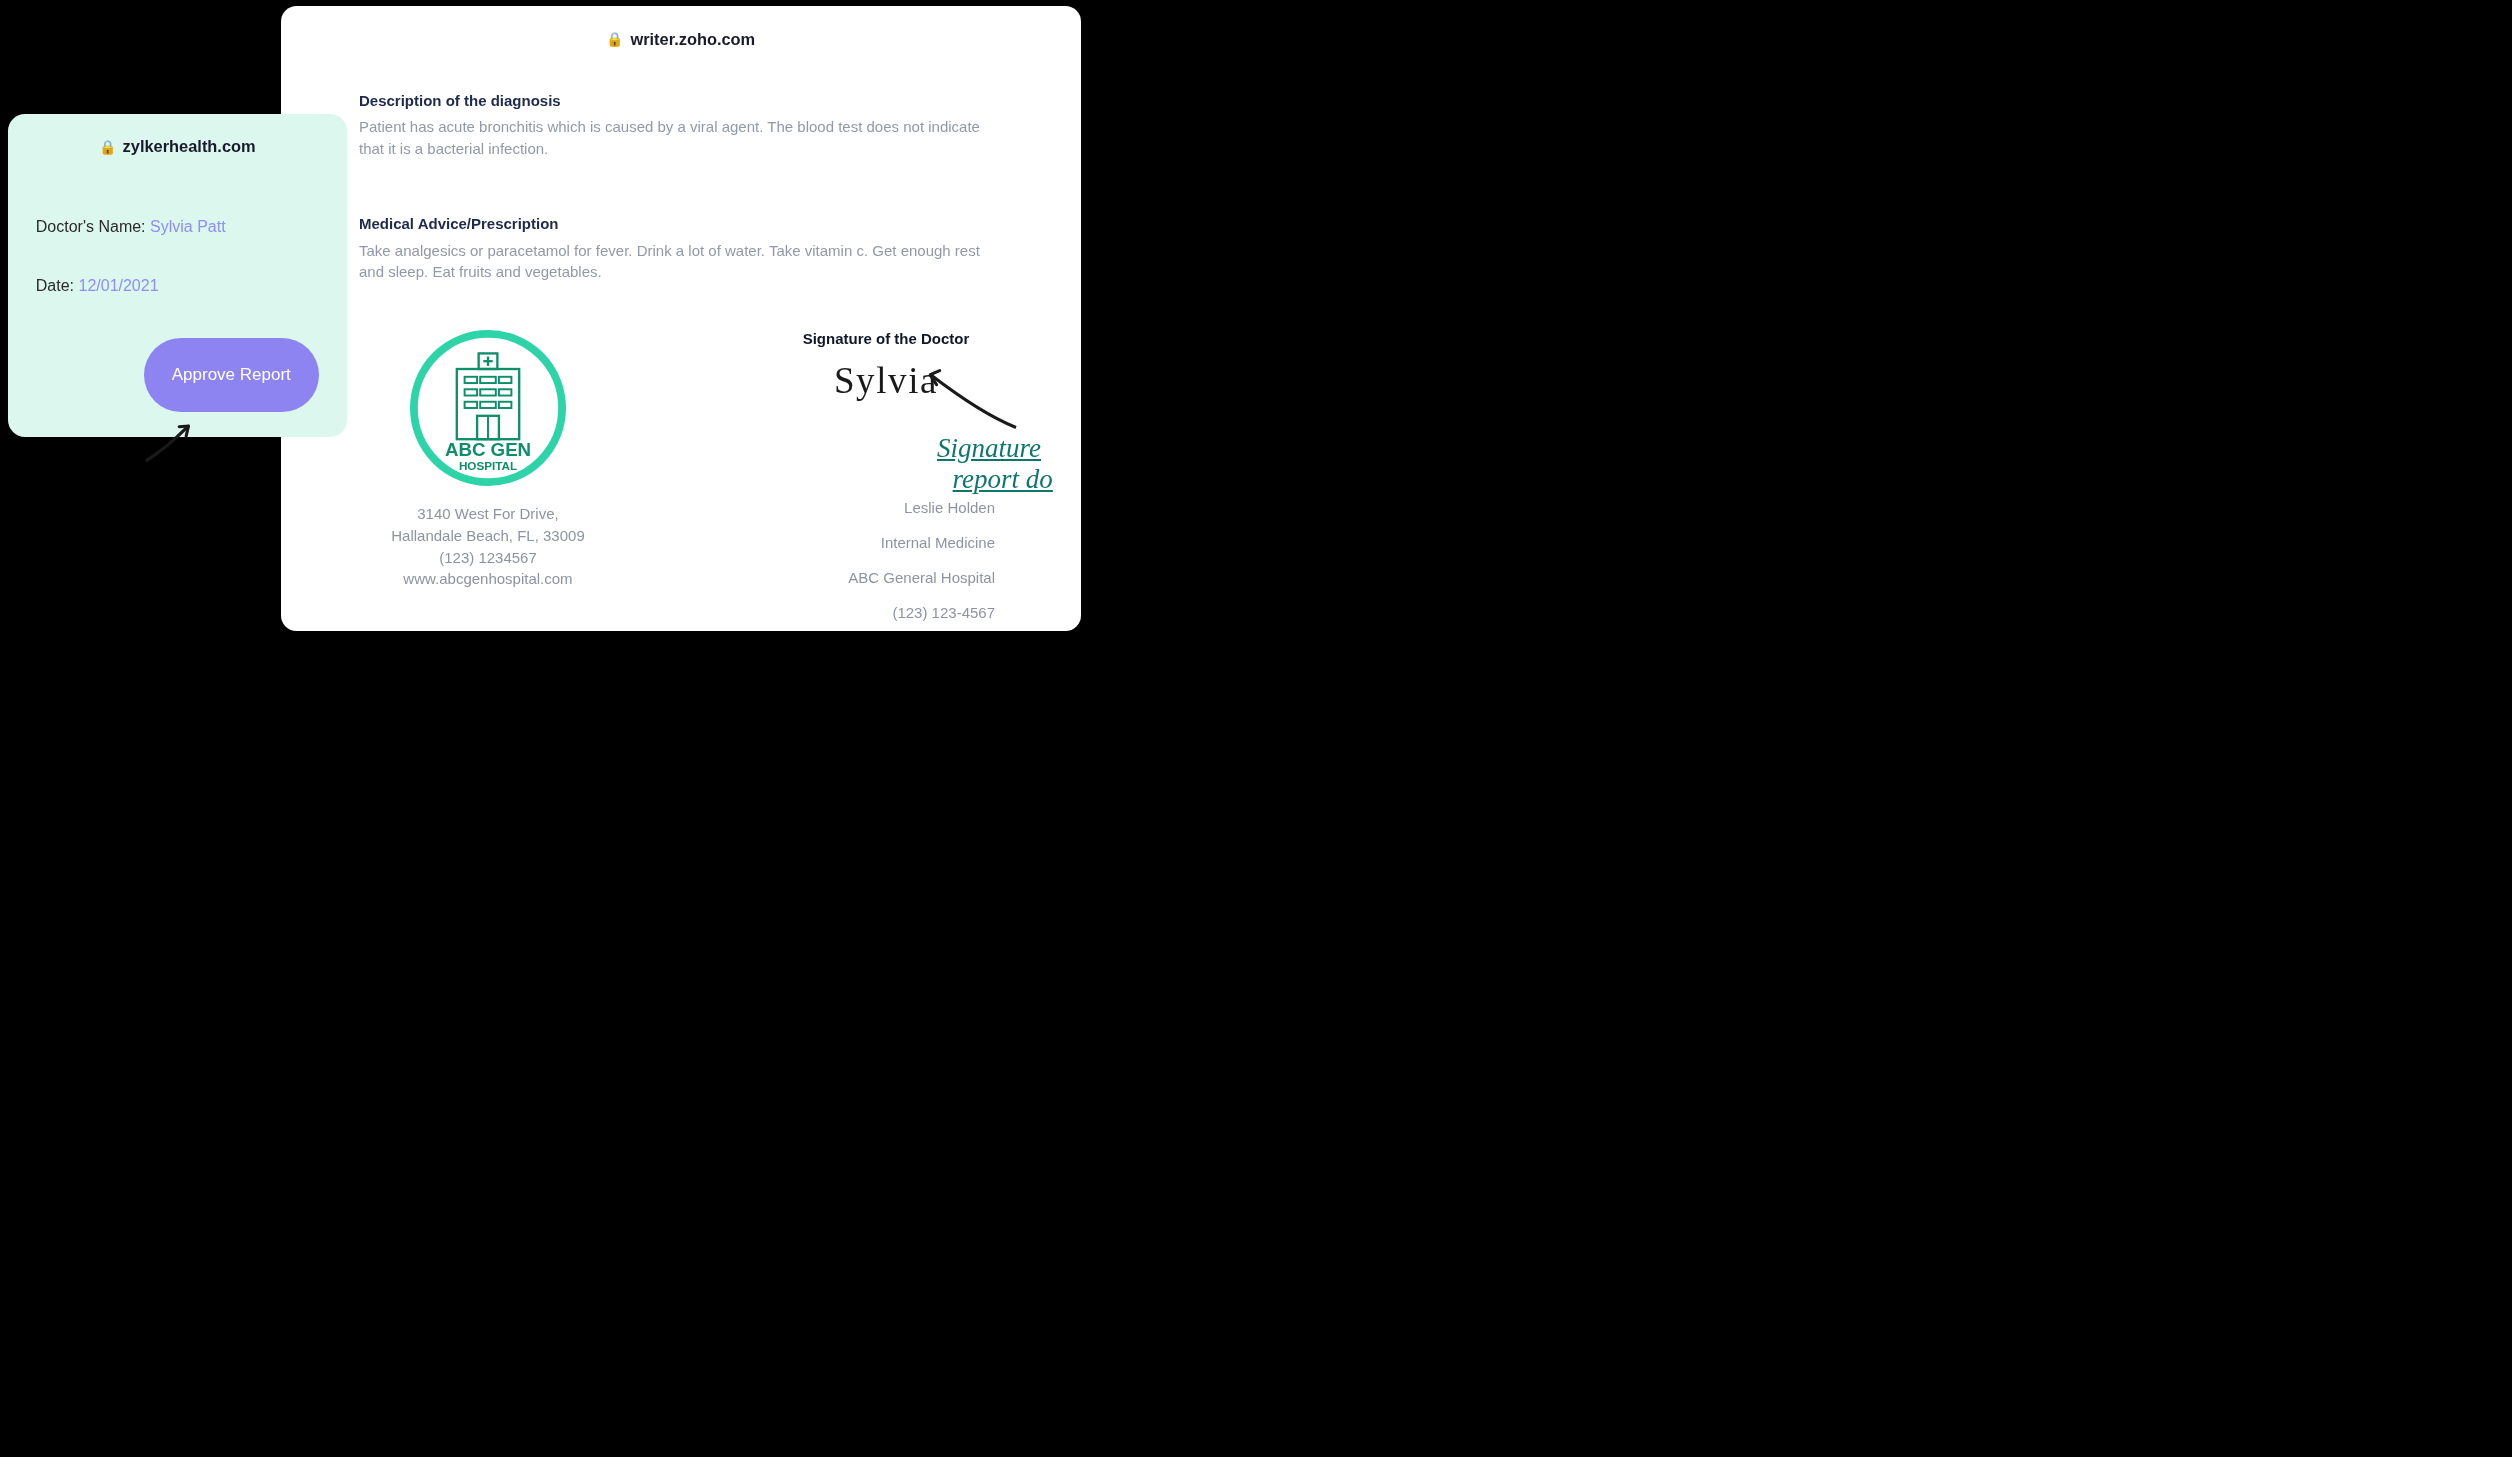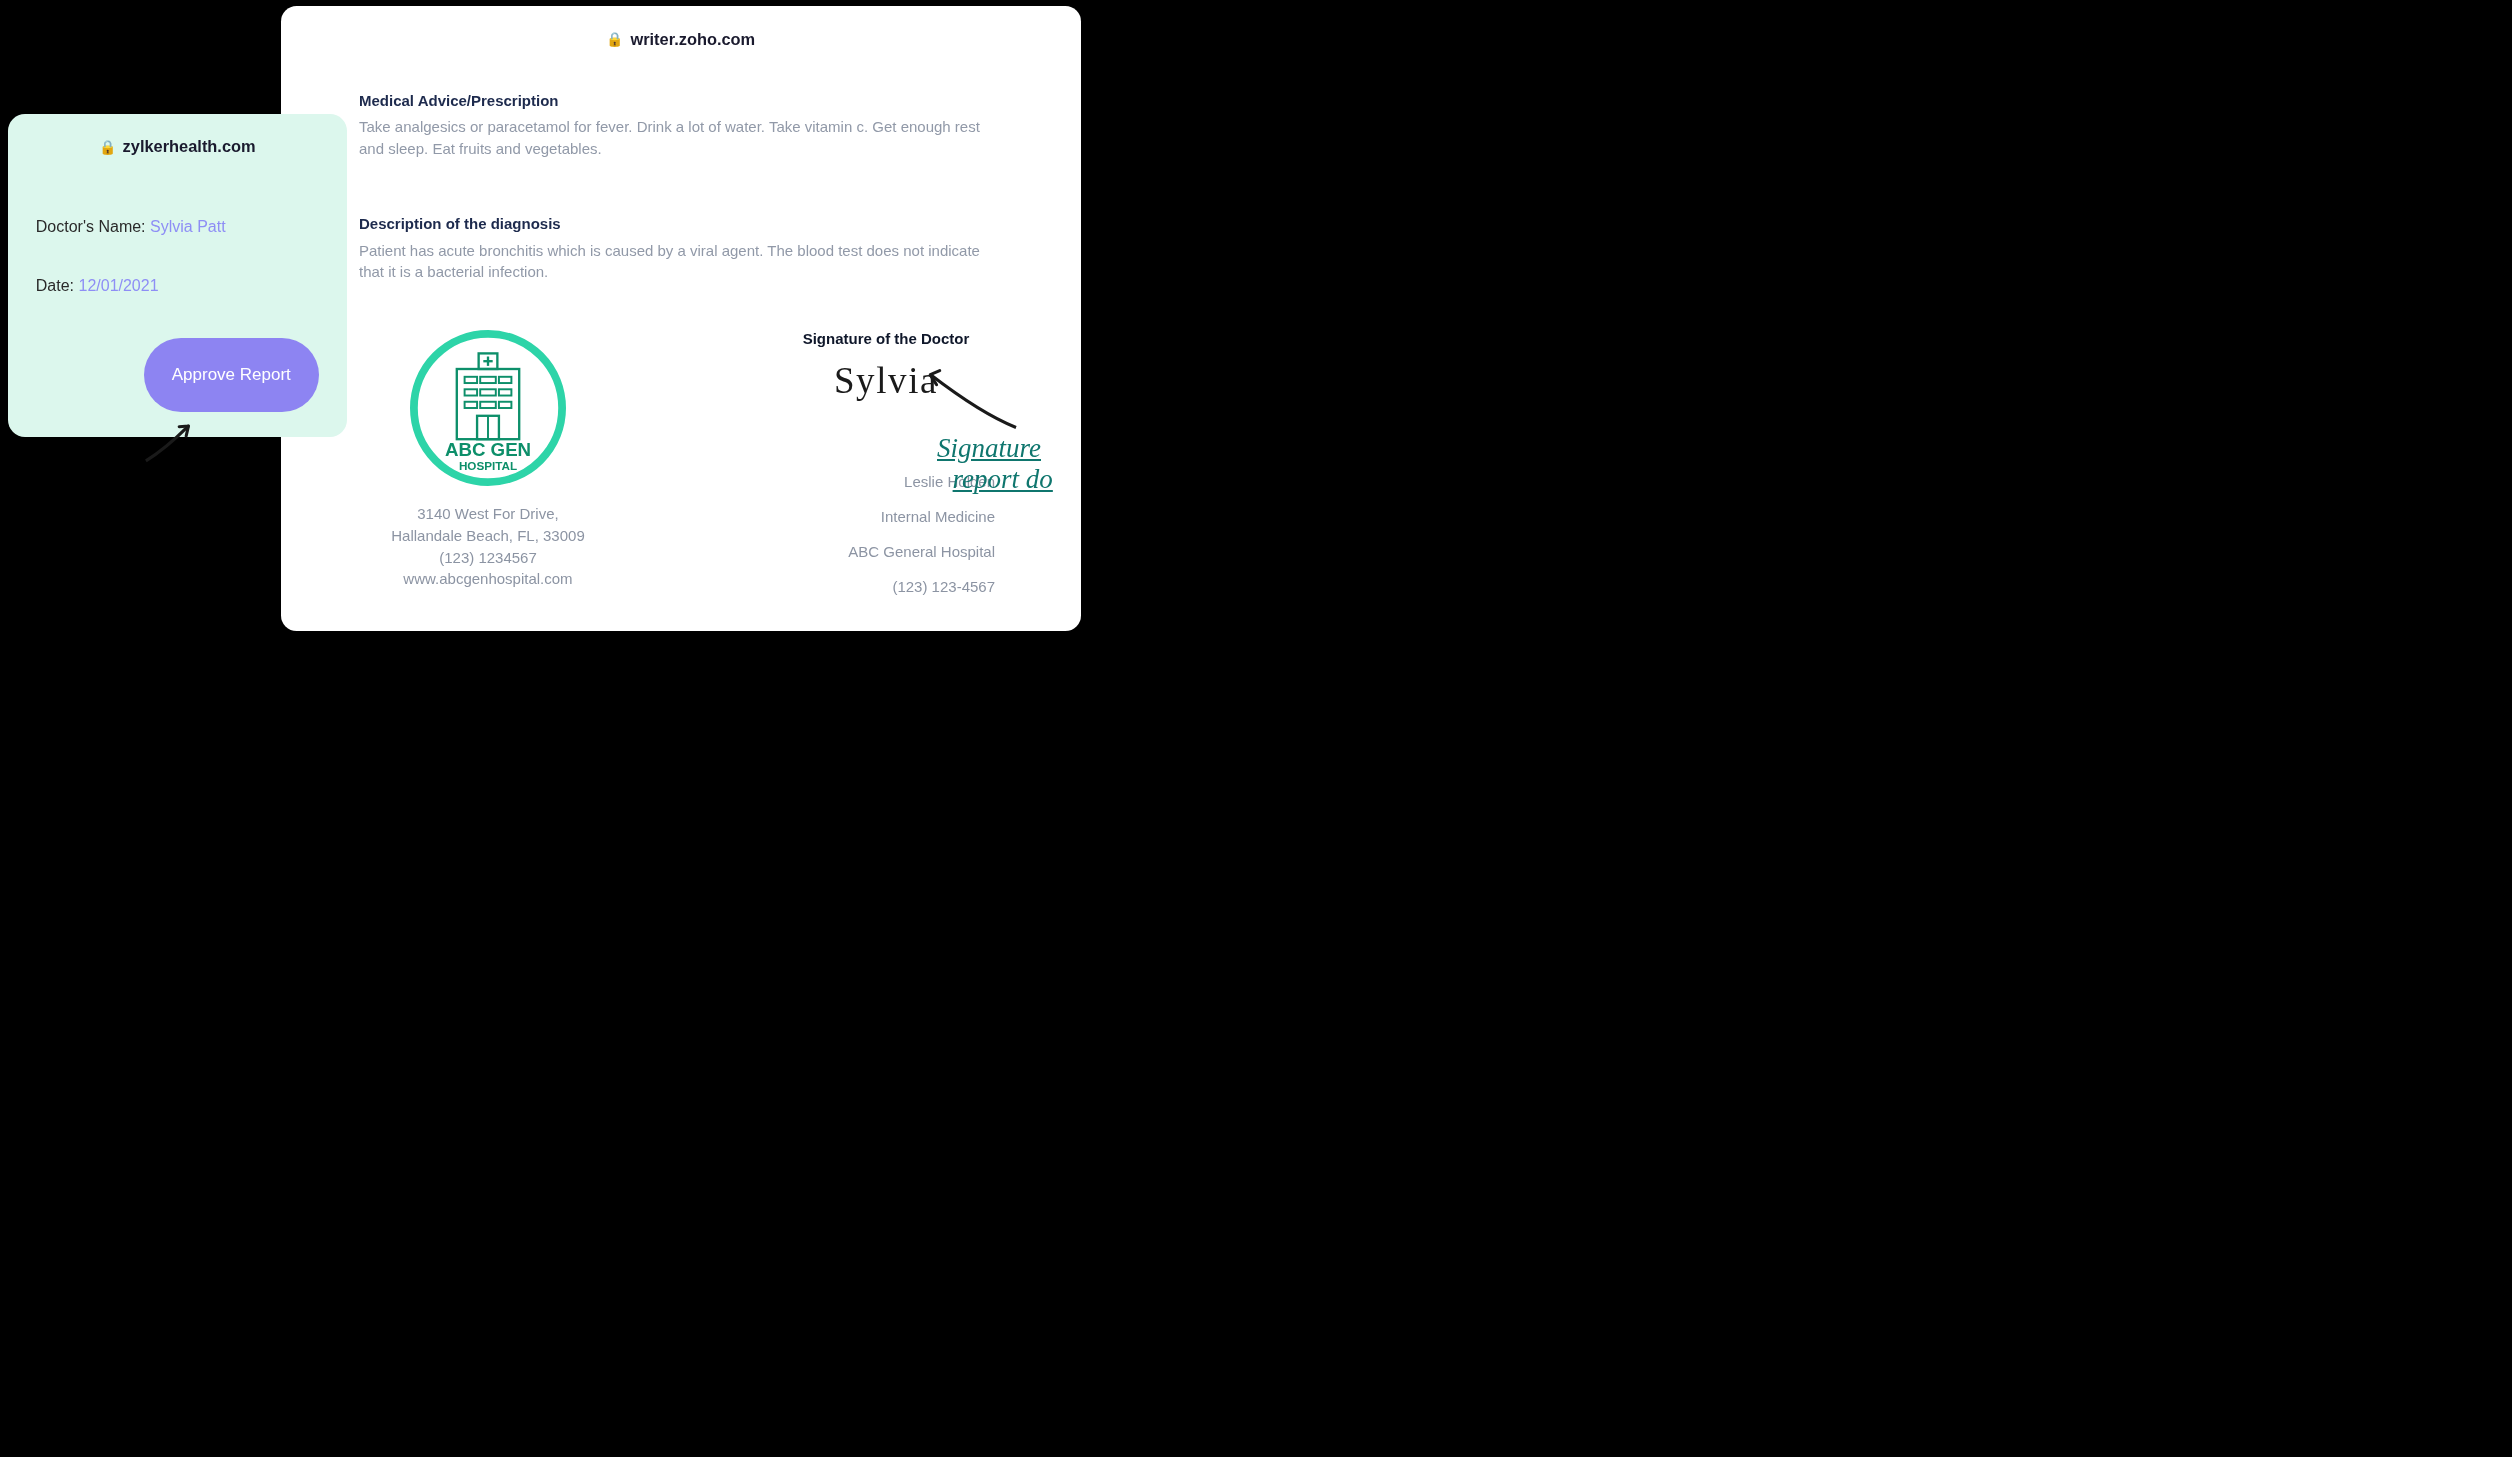--- a/index.html
+++ b/index.html
@@ -77,21 +77,21 @@
     .sig-title {
       font-size: 15px;
       font-weight: 700;
       color: #0f172a;
       margin-bottom: 11.7px;
     }
     .signature-script {
       font-family: 'Brush Script MT', cursive;
       font-size: 37px;
       color: #1a1a1a;
-      margin-bottom: 70px;
+      margin-bottom: 96px;
       letter-spacing: 1.6px;
     }
     .doctor-info {
       color: #8c94a3;
       font-size: 15px;
       line-height: 2.2;
       text-align: right;
     }
     .doctor-info div{ line-height: 1.3; margin-bottom: 15.6px;}
     .zylker-card {
@@ -165,27 +165,27 @@
 </head>
 <body>
 
 <div class="writer-card">
   <div class="card-header">
     <span class="lock-icon">🔒</span>
     <span class="domain-text">writer.zoho.com</span>
   </div>
 
   <div class="section">
+    <div class="section-title">Description of the diagnosis</div>
+    <div class="section-body">Patient has acute bronchitis which is caused by a viral agent. The blood test does not indicate that it is a bacterial infection.</div>
+  </div>
+
+  <div class="section">
     <div class="section-title">Medical Advice/Prescription</div>
     <div class="section-body">Take analgesics or paracetamol for fever. Drink a lot of water. Take vitamin c. Get enough rest and sleep. Eat fruits and vegetables.</div>
-  </div>
-
-  <div class="section">
-    <div class="section-title">Description of the diagnosis</div>
-    <div class="section-body">Patient has acute bronchitis which is caused by a viral agent. The blood test does not indicate that it is a bacterial infection.</div>
   </div>
 
   <div class="bottom-row">
     <div class="hospital-col">
       <div class="logo-wrap">
         <svg width="156" height="156" viewBox="0 0 200 200">
           <circle cx="100" cy="100" r="95" fill="none" stroke="#2dd4a8" stroke-width="10"></circle>
           <rect x="60" y="50" width="80" height="90" fill="none" stroke="#0d8f6a" stroke-width="3"></rect>
           <rect x="88" y="30" width="24" height="20" fill="none" stroke="#0d8f6a" stroke-width="3"></rect>
           <line x1="100" y1="34" x2="100" y2="46" stroke="#0d8f6a" stroke-width="3"></line>

